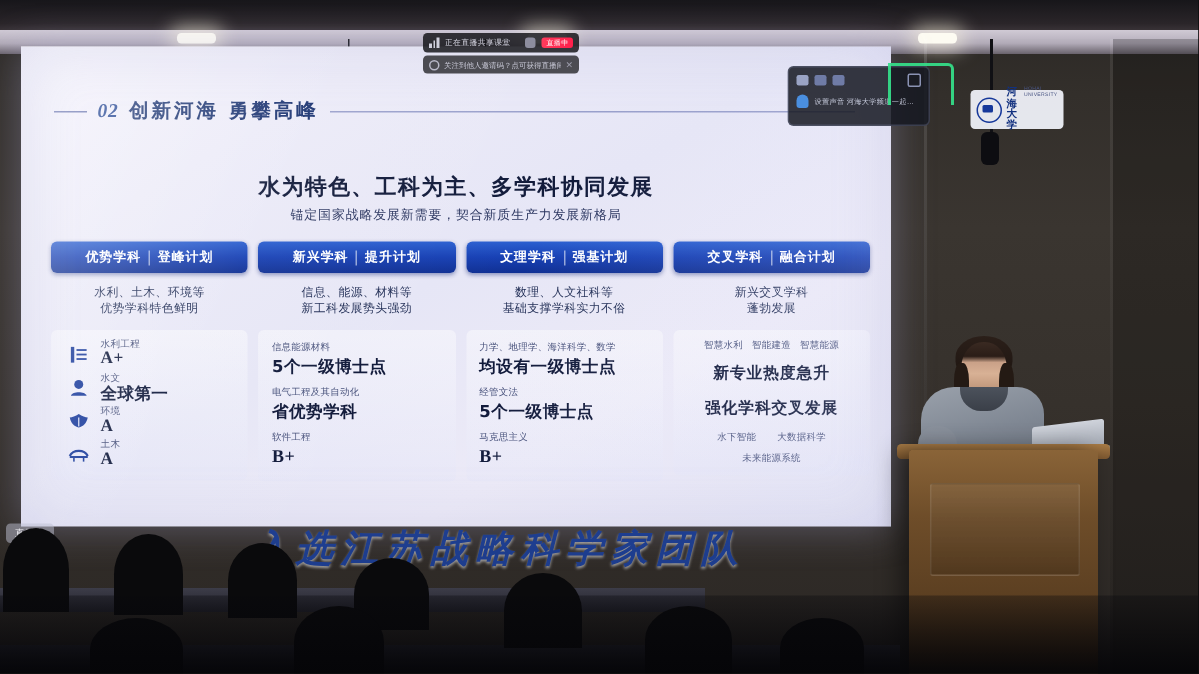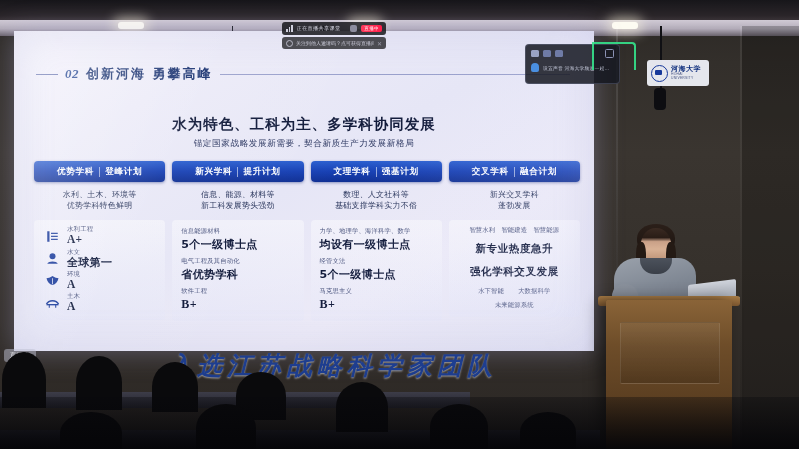--- a/index.html
+++ b/index.html
@@ -106,21 +106,21 @@
   .ov-icn.b{background:#6f7ba6;}
   .ov-sq{margin-left:auto;width:7px;height:7px;border:1px solid #8b93b4;border-radius:1.5px;}
   .ov-prow2{display:flex;align-items:center;gap:4px;padding:5px 5px 0;}
   .ov-mic{width:8px;height:9px;border-radius:4px 4px 2px 2px;background:#4a8fe0;}
   .ov-ptxt{font-size:4.8px;color:#c5c9da;white-space:nowrap;overflow:hidden;letter-spacing:.2px;}
 
   .logo{position:absolute;left:647px;top:60px;width:62px;height:26px;border-radius:3px;
     background:rgba(240,242,250,.94);display:flex;align-items:center;gap:3px;padding:0 4px;box-sizing:border-box;}
   .logo-mark{width:15px;height:15px;border-radius:50%;border:1.5px solid #16389a;position:relative;flex:0 0 15px;}
   .logo-mark:after{content:"";position:absolute;left:3px;top:4.5px;width:7px;height:5px;border-radius:1px;background:#16389a;}
-  .logo-txt{display:flex;flex-direction:column;line-height:1.05;}
+  .logo-txt{display:flex;flex-direction:row;line-height:1.05;}
   .logo-cn{font-family:"DejaVu Sans",sans-serif;font-weight:700;font-size:7px;color:#12317f;letter-spacing:.5px;}
   .logo-en{font-size:3.4px;color:#4a5684;letter-spacing:.2px;}
 
   
   .podium{position:absolute;left:606px;top:300px;width:126px;height:149px;
     background:linear-gradient(180deg,#8a6438 0%,#6e4d29 30%,#593d20 72%,#432d17 100%);
     border-radius:3px 3px 0 0;box-shadow:-6px 0 16px rgba(0,0,0,.45);}
   .podium-top{position:absolute;left:598px;top:296px;width:142px;height:10px;border-radius:3px;
     background:linear-gradient(180deg,#a87c46,#7d5730);}
   .podium-panel{position:absolute;left:620px;top:322px;width:98px;height:60px;border-radius:2px;

